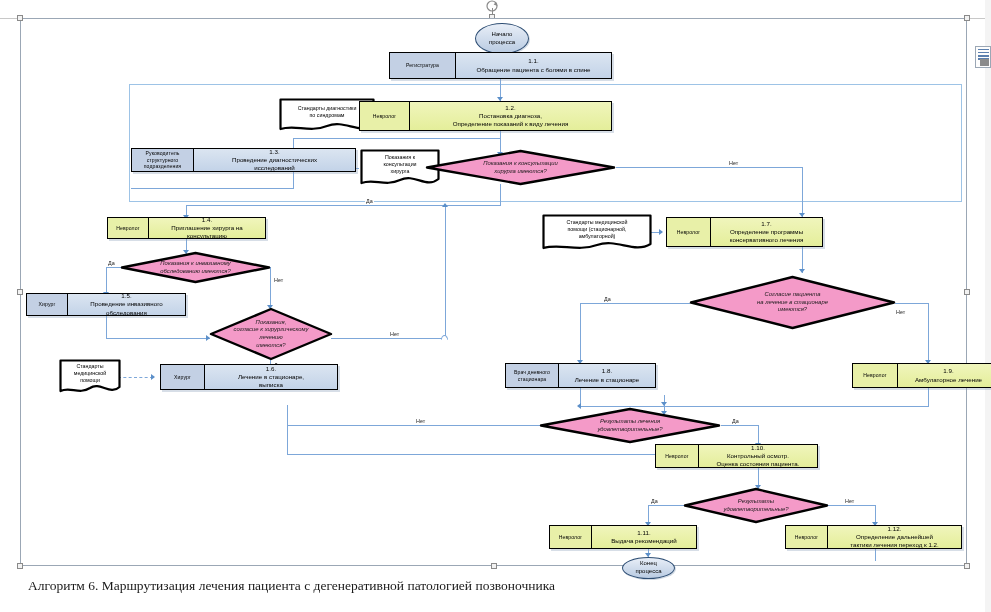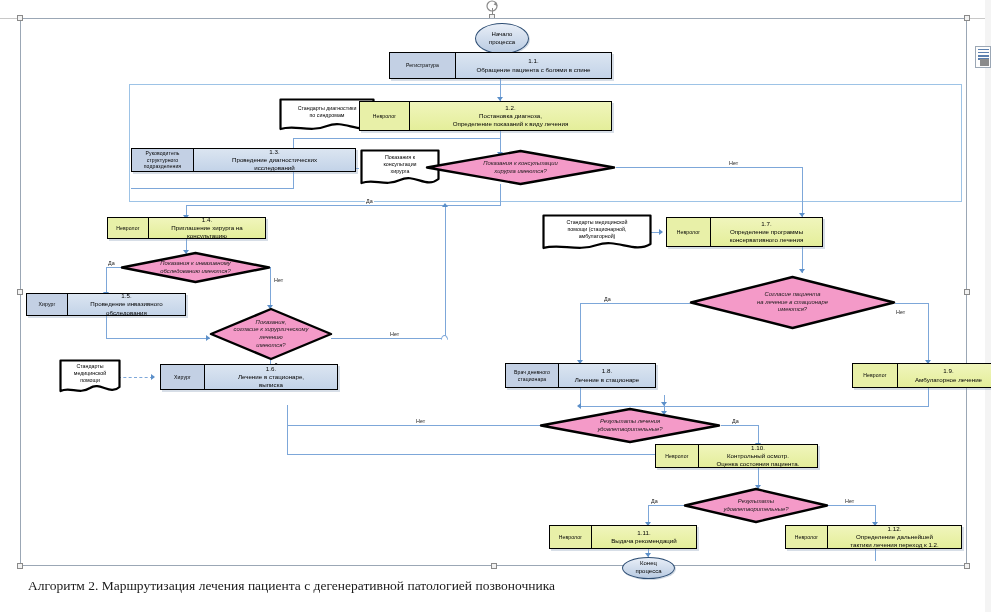--- a/index.html
+++ b/index.html
@@ -565,15 +565,15 @@
       </div>
     </div>
 
     <div class="term" style="left:601px; top:538px; width:53px; height:22px; flex-direction:column;">
       <span>Конец</span>
       <span>процесса</span>
     </div>
 
   </div>
 
-  <div id="caption">Алгоритм 2. Маршрутизация лечения пациента с дегенеративной патологией позвоночника</div>
+  <div id="caption">Алгоритм 6. Маршрутизация лечения пациента с дегенеративной патологией позвоночника</div>
 
 </div>
 
 </body></html>

